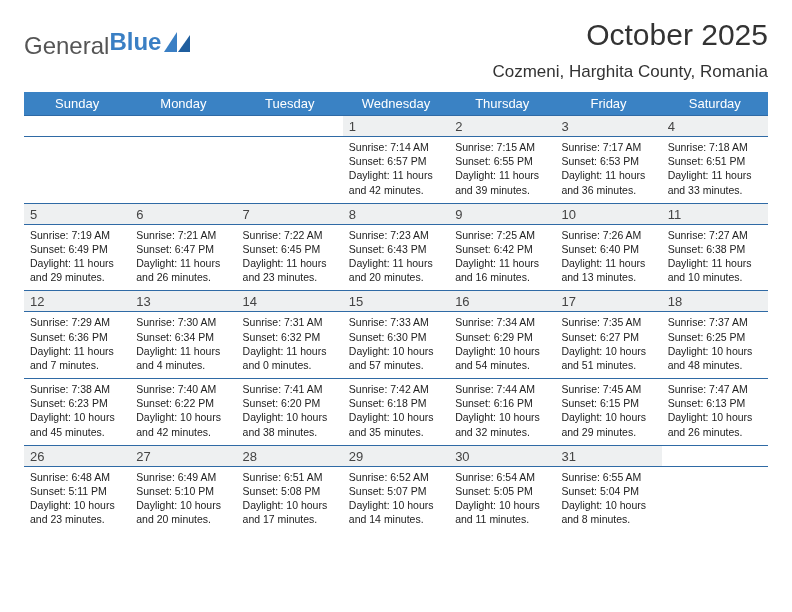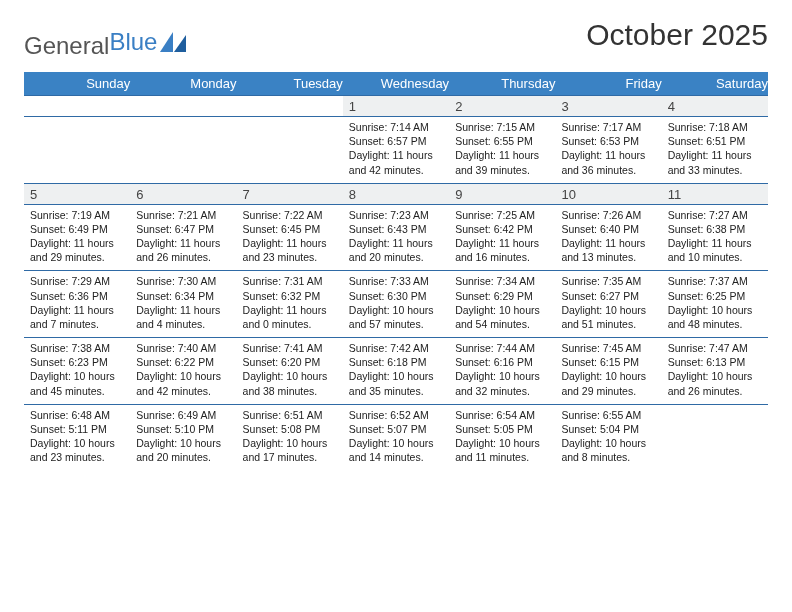--- a/index.html
+++ b/index.html
@@ -19,21 +19,21 @@
   }
   .logo {
     display: flex;
     align-items: center;
     font-size: 24px;
     font-weight: 400;
     color: #555;
     padding-top: 6px;
   }
   .logo .general { color: #555; margin-top: 8px; }
-  .logo .blue { color: #3a7fc4; font-weight: 400; }
+  .logo .blue { color: #3a7fc4; font-weight: 700; }
   .logo svg { margin-left: 3px; }
   .title-block { text-align: right; }
   .title-block h1 {
     font-size: 30px;
     font-weight: 400;
     color: #333;
     margin-bottom: 10px;
   }
   .title-block .location {
     font-size: 17px;
@@ -43,21 +43,21 @@
     width: 100%;
     border-collapse: collapse;
     table-layout: fixed;
     margin-top: 10px;
   }
   .cal thead th {
     background: #3a82c4;
     color: #fff;
     font-weight: 400;
     font-size: 13px;
-    text-align: right;
+    text-align: center;
     padding: 4px 0;
   }
   .cal tbody tr {
     border-top: 1px solid #2f6aa5;
   }
   .cal tbody tr:first-child { border-top: none; }
   .cal td {
     vertical-align: top;
     padding: 0;
     height: 88px;
@@ -86,20 +86,21 @@
   <div class="logo">
     <span class="general">General</span>
       <span class="blue">Blue</span>
     <svg width="26" height="20" viewBox="0 0 26 20">
         <polygon points="0,20 13,0 13,20" fill="#3a7fc4"></polygon>
         <polygon points="14,20 26,3 26,20" fill="#1f5e9e"></polygon>
       </svg>
   </div>
   <div class="title-block">
     <h1>October 2025</h1>
+    <div class="location">Cozmeni, Harghita County, Romania</div>
   </div>
 </div>
 
 <table class="cal">
   <thead>
     <tr id="weekday-row">
         <th>Sunday</th>
         <th>Monday</th>
         <th>Tuesday</th>
         <th>Wednesday</th>
@@ -182,20 +183,29 @@
           <div>Sunrise: 7:26 AM</div>
           <div>Sunset: 6:40 PM</div>
           <div>Daylight: 11 hours and 13 minutes.</div>
         </td>
         <td>
           <div>Sunrise: 7:27 AM</div>
           <div>Sunset: 6:38 PM</div>
           <div>Daylight: 11 hours and 10 minutes.</div>
         </td>
       </tr>
+      <tr class="daynum-row">
+        <td>12</td>
+        <td>13</td>
+        <td>14</td>
+        <td>15</td>
+        <td>16</td>
+        <td>17</td>
+        <td>18</td>
+      </tr>
       <tr class="info-row">
         <td>
           <div>Sunrise: 7:29 AM</div>
           <div>Sunset: 6:36 PM</div>
           <div>Daylight: 11 hours and 7 minutes.</div>
         </td>
         <td>
           <div>Sunrise: 7:30 AM</div>
           <div>Sunset: 6:34 PM</div>
           <div>Daylight: 11 hours and 4 minutes.</div>
@@ -255,20 +265,29 @@
         <td>
           <div>Sunrise: 7:45 AM</div>
           <div>Sunset: 6:15 PM</div>
           <div>Daylight: 10 hours and 29 minutes.</div>
         </td>
         <td>
           <div>Sunrise: 7:47 AM</div>
           <div>Sunset: 6:13 PM</div>
           <div>Daylight: 10 hours and 26 minutes.</div>
         </td>
+      </tr>
+      <tr class="daynum-row">
+        <td>26</td>
+        <td>27</td>
+        <td>28</td>
+        <td>29</td>
+        <td>30</td>
+        <td>31</td>
+        <td class="empty"></td>
       </tr>
       <tr class="info-row">
         <td>
           <div>Sunrise: 6:48 AM</div>
           <div>Sunset: 5:11 PM</div>
           <div>Daylight: 10 hours and 23 minutes.</div>
         </td>
         <td>
           <div>Sunrise: 6:49 AM</div>
           <div>Sunset: 5:10 PM</div>

